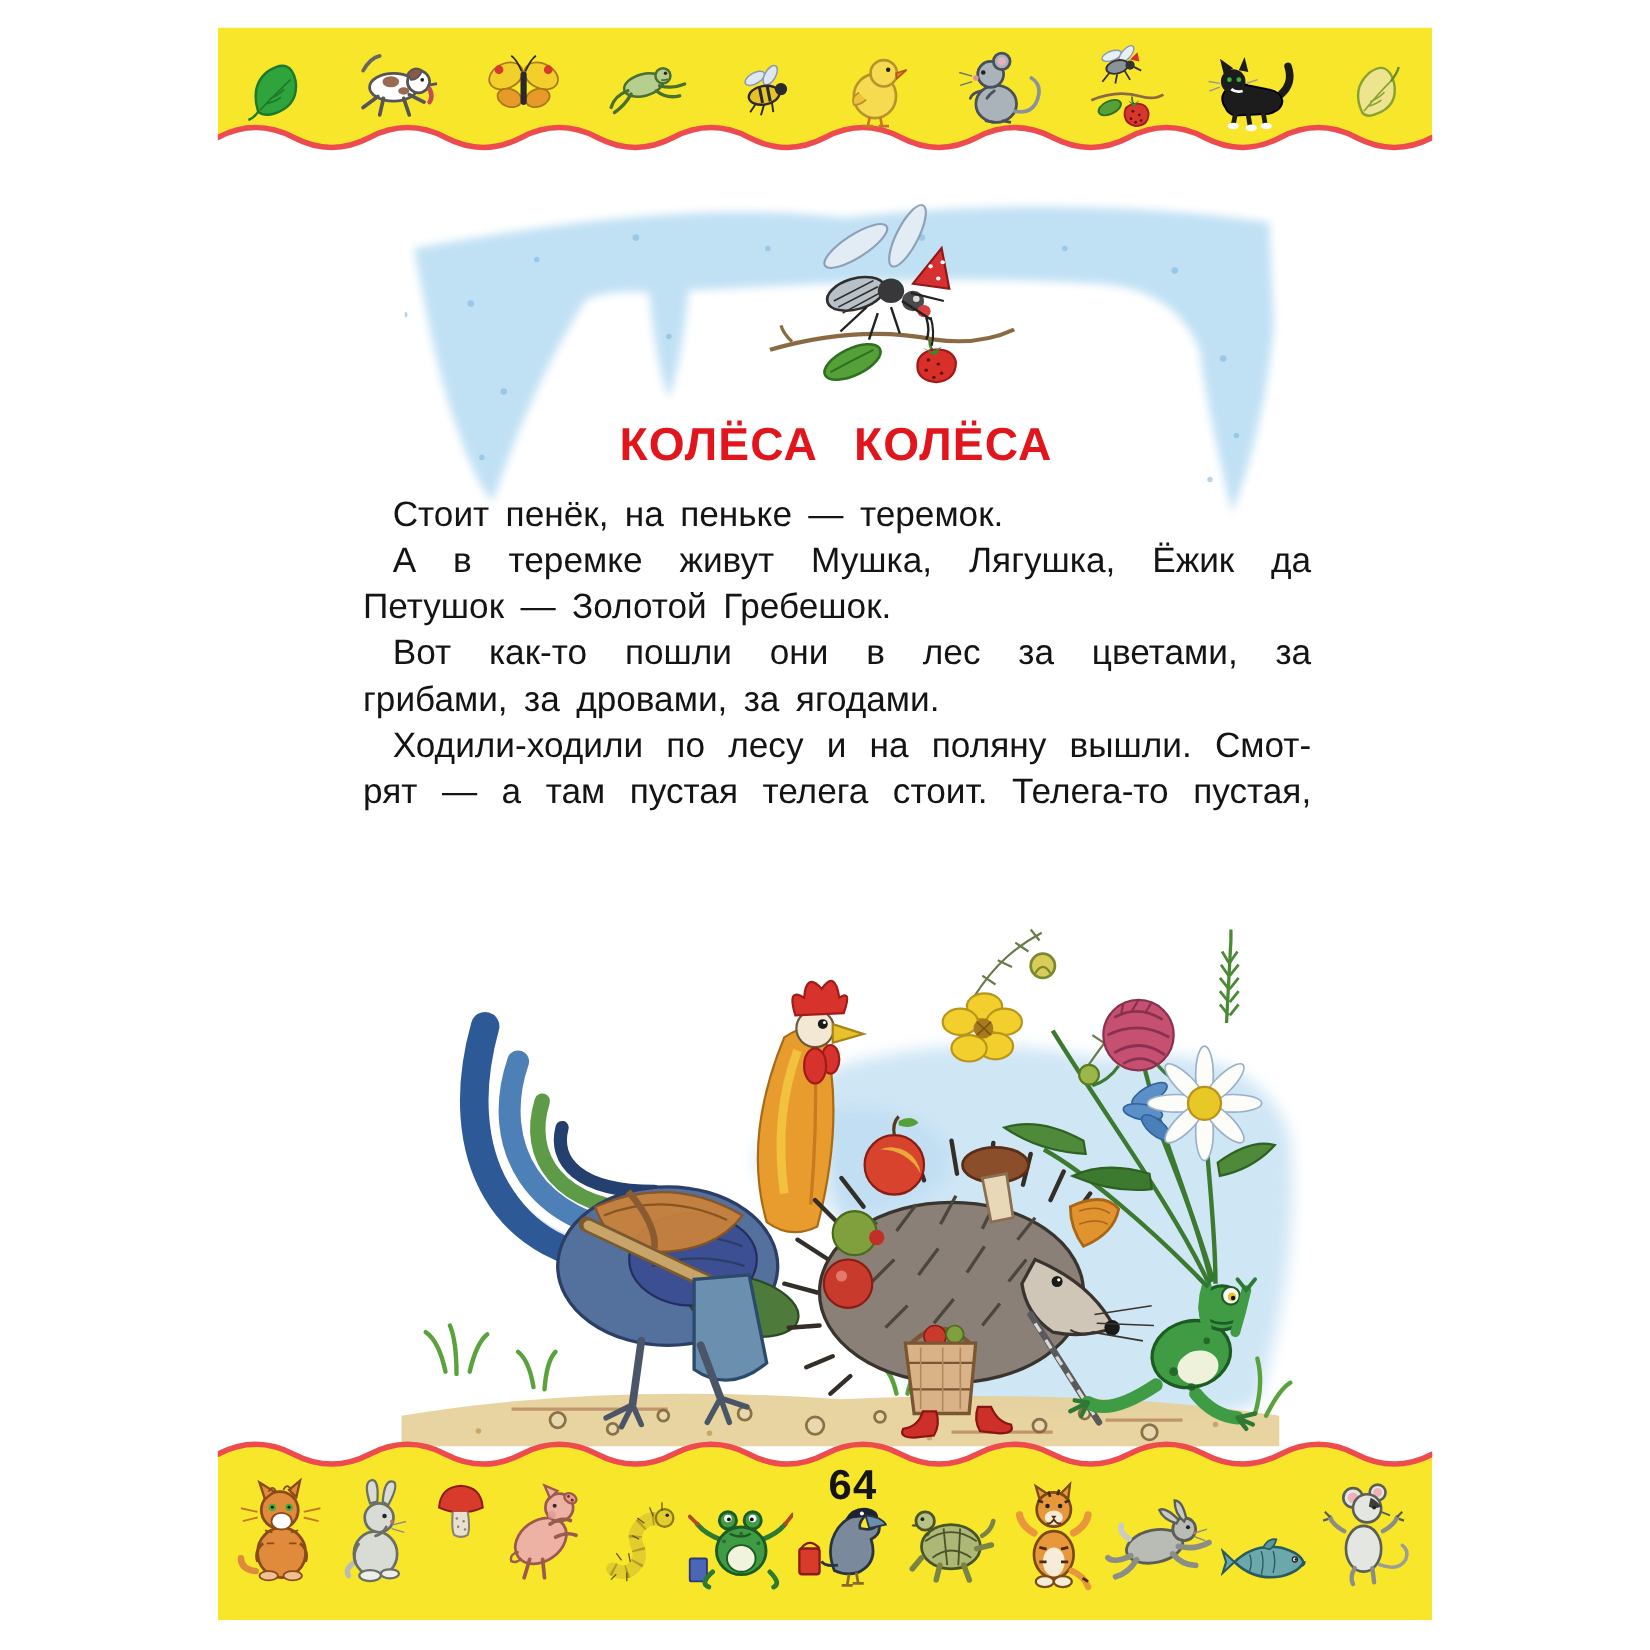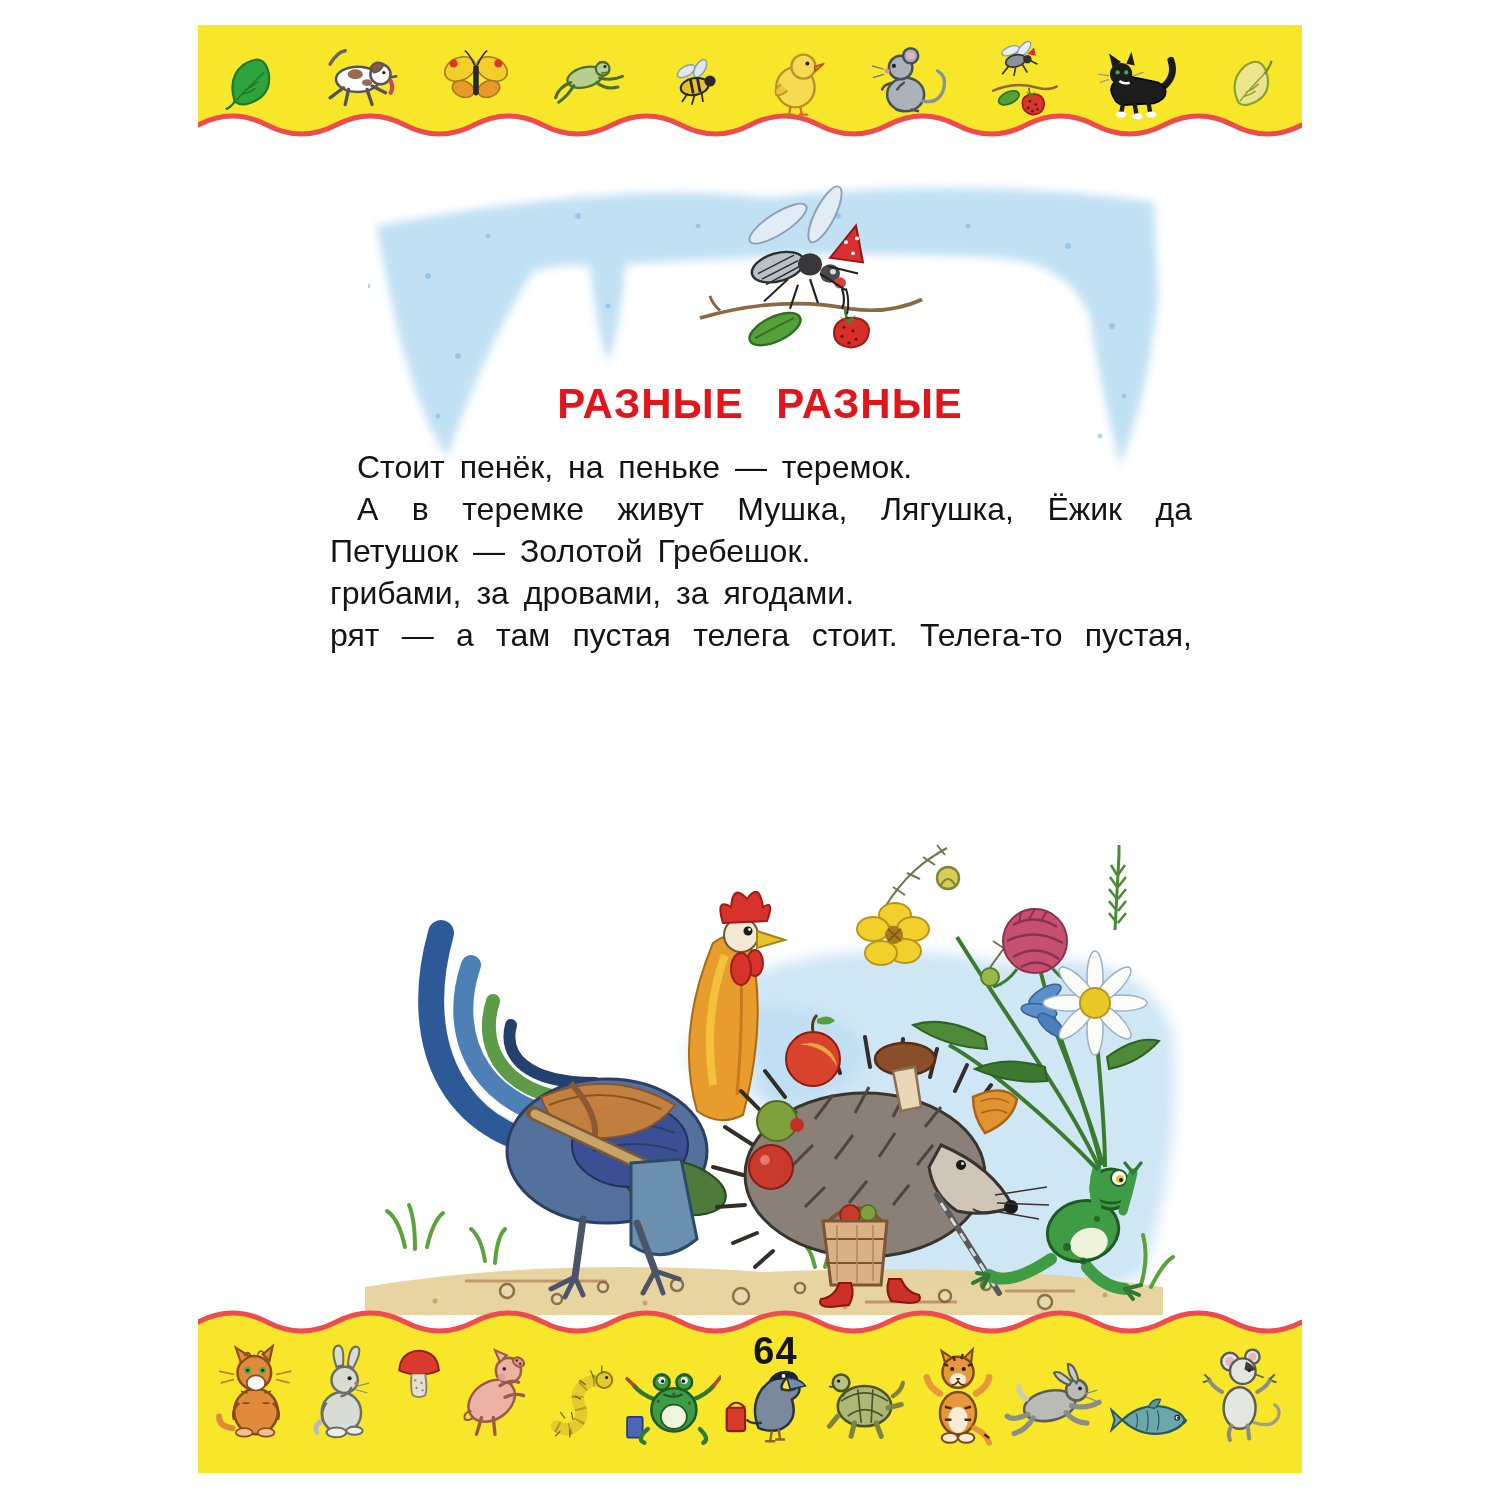--- a/index.html
+++ b/index.html
@@ -217,27 +217,29 @@
             <circle cx="186" cy="78" r="2"></circle>
             <circle cx="193" cy="90" r="2"></circle>
             <circle cx="197" cy="74" r="2"></circle>
           </g>
         <path d="M128,118 L104,142 M138,124 L130,150 M150,118 L158,144 M160,112 L186,130 M168,104 L198,112 M182,128 Q186,142 182,150" stroke="#222" stroke-width="2.2" fill="none"></path>
         <path d="M186,128 Q190,142 187,156" stroke="#222" stroke-width="2" fill="none"></path>
       </g>
     </svg>
   </div>
 
-  <h1 class="title">РАЗНЫЕ РАЗНЫЕ</h1>
+  <h1 class="title">КОЛЁСА КОЛЁСА</h1>
 
   <div class="story">
       <div class="line plain ind">Стоит пенёк, на пеньке — теремок.</div>
       <div class="line j ind">А в теремке живут Мушка, Лягушка, Ёжик да</div>
       <div class="line plain">Петушок — Золотой Гребешок.</div>
+      <div class="line j ind">Вот как-то пошли они в лес за цветами, за</div>
       <div class="line plain">грибами, за дровами, за ягодами.</div>
+      <div class="line j ind">Ходили-ходили по лесу и на поляну вышли. Смот-</div>
       <div class="line j">рят — а там пустая телега стоит. Телега-то пустая,</div>
     </div>
 
   <div class="art" style="left:345px;top:815px;width:840px;height:500px;">
     <svg width="840" height="500" viewBox="0 0 840 500">
       <defs>
           <filter id="soft2" x="-20%" y="-20%" width="140%" height="140%">
             <feGaussianBlur stdDeviation="7"></feGaussianBlur>
           </filter>
         </defs>

